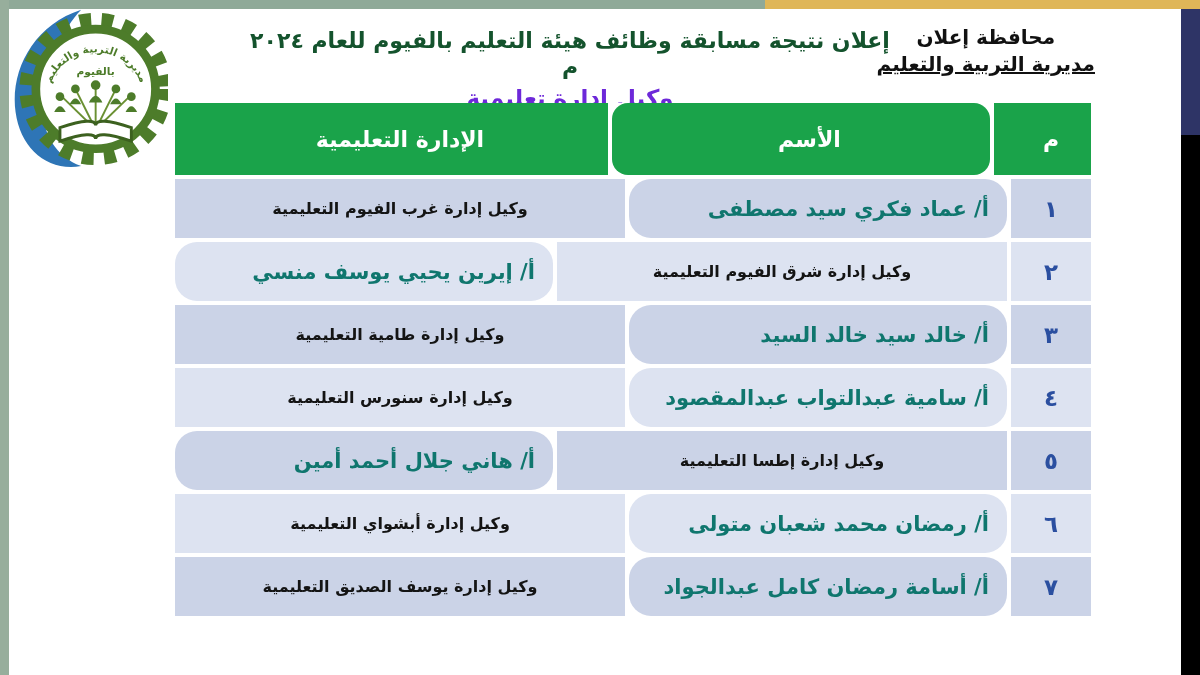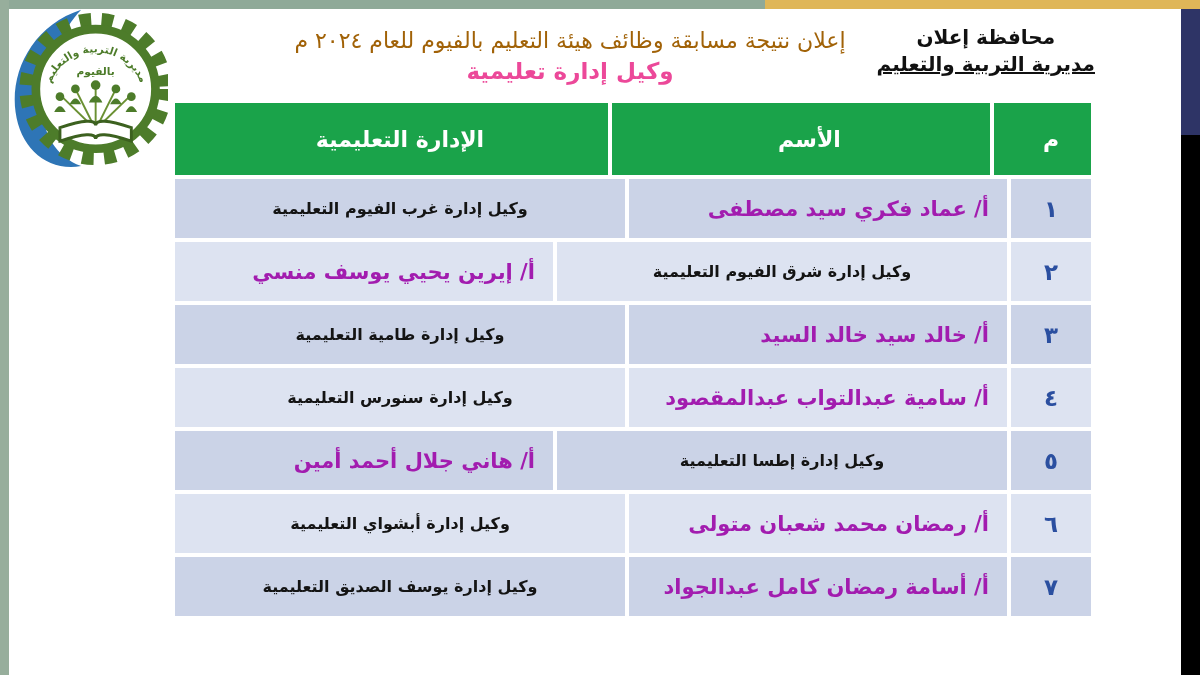--- a/index.html
+++ b/index.html
@@ -18,44 +18,44 @@
 
   
   .gov-block{
     position:absolute;top:24px;right:105px;text-align:center;direction:rtl;
     color:#111;font-weight:bold;font-size:20px;line-height:1.35;
   }
   .gov-line2{text-decoration:underline;}
 
   
   .title-block{position:absolute;top:28px;left:250px;width:640px;text-align:center;direction:rtl;}
-  .main-title{color:#a16207;font-weight:normal;font-size:22px;line-height:1.2;}
-  .sub-title{color:#ec4899;font-weight:bold;font-size:23px;margin-top:4px;}
+  .main-title{color:#14532d;font-weight:bold;font-size:22px;line-height:1.2;}
+  .sub-title{color:#6d28d9;font-weight:bold;font-size:23px;margin-top:4px;}
 
   
   .logo-wrap{position:absolute;top:3px;left:4px;width:164px;height:168px;}
 
   
   .results-table{
     position:absolute;top:103px;left:175px;width:916px;direction:rtl;
     display:flex;flex-direction:column;gap:4px;background:#ffffff;
   }
   .t-row{display:flex;gap:4px;background:#ffffff;}
   .cell{display:flex;align-items:center;justify-content:center;}
   .c-index{width:80px;flex:none;}
   .c-name {width:378px;flex:none;justify-content:flex-start;padding-right:18px;box-sizing:border-box;}
   .c-admin{flex:1;}
   .t-head{height:72px;}
   .t-head .cell{background:#1aa34a;color:#ffffff;font-weight:bold;font-size:22px;padding-left:17px;}
-  .t-head .c-name{justify-content:center;padding-right:0;}
+  .t-head .c-name{justify-content:center;padding-right:0;border-radius:16px;}
   .t-body-row{height:59px;}
   .t-body-row .cell{background:#dde3f1;}
   .t-body-row:nth-child(even) .cell{background:#cbd3e7;}
   .t-body-row .c-index{color:#2b4fa0;font-weight:bold;font-size:23px;}
-  .t-body-row .c-name{color:#a21caf;font-weight:bold;font-size:21px;}
+  .t-body-row .c-name{color:#0f766e;font-weight:bold;font-size:21px;border-radius:22px;}
   .t-body-row .c-admin{color:#141414;font-weight:bold;font-size:16px;}
 </style>
 </head>
 <body>
 
 <div class="top-strip">
   <div class="sage"></div>
   <div class="gold"></div>
 </div>
 <div class="left-strip"></div>

